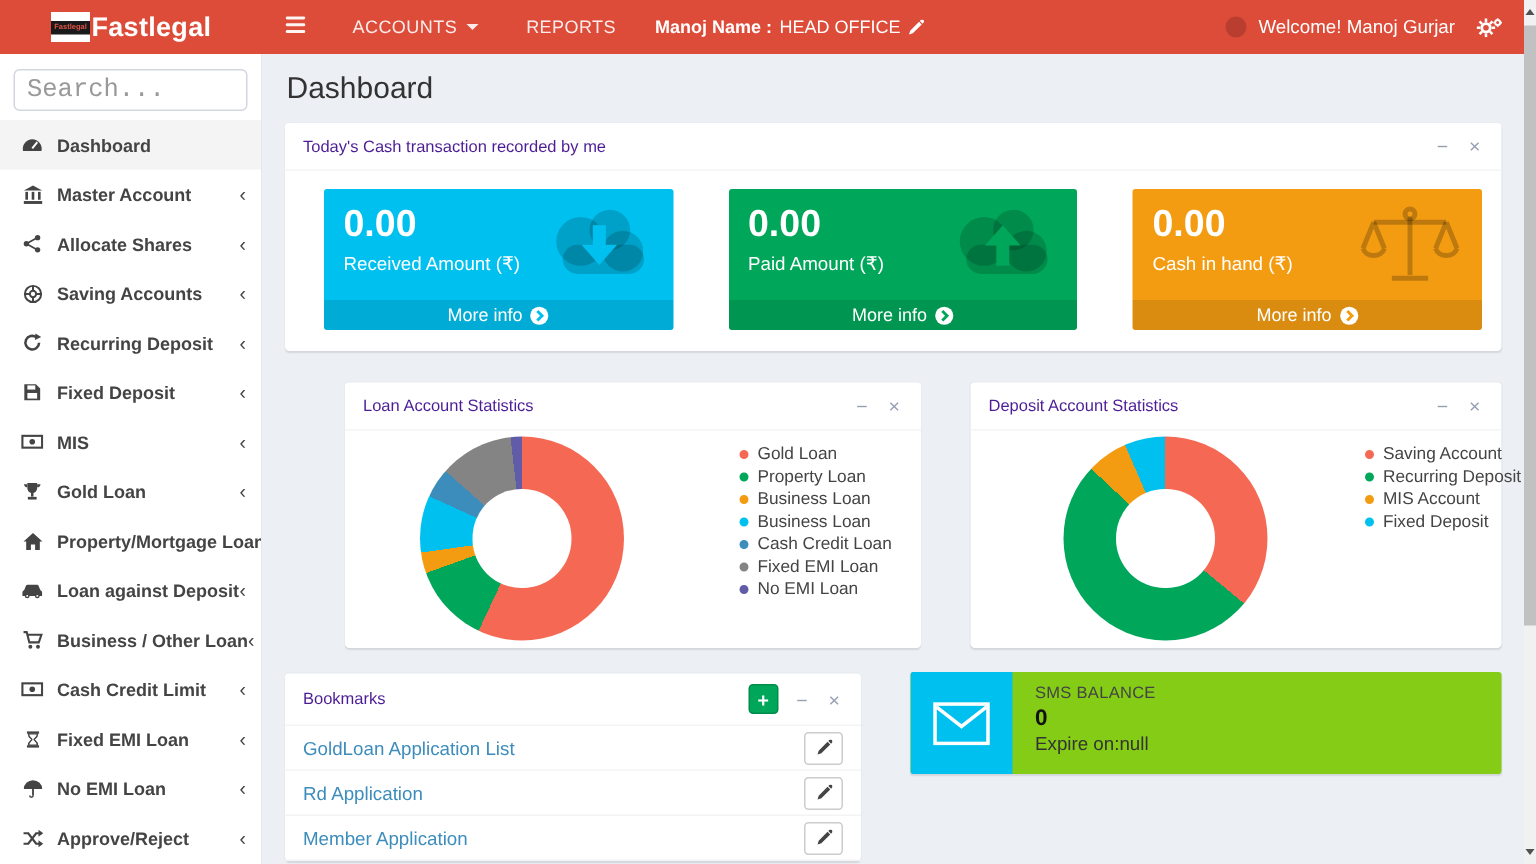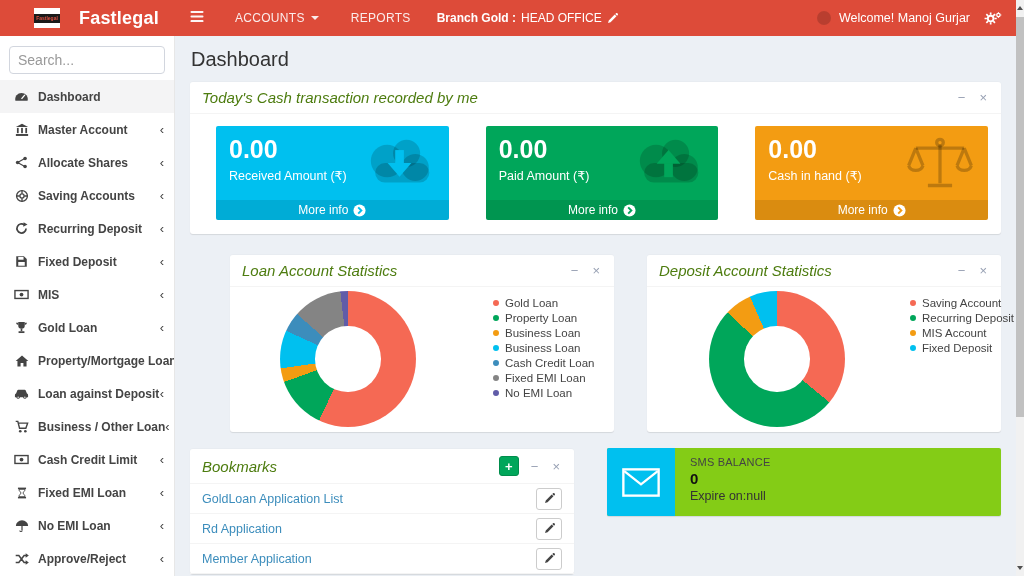--- a/index.html
+++ b/index.html
@@ -2,53 +2,53 @@
 <html><head>
 <meta charset="utf-8">
 <style>
   *{margin:0;padding:0;box-sizing:border-box;}
   html,body{width:1024px;height:576px;overflow:hidden;}
   body{font-family:"Liberation Sans","DejaVu Sans",sans-serif;background:#ecf0f5;color:#333;}
   .app{position:relative;width:1024px;height:576px;}
 
   
   .navbar{position:absolute;top:0;left:0;right:8px;height:36px;background:#dd4b39;display:flex;align-items:stretch;color:#fff;}
-  .brand{width:175px;display:flex;align-items:center;padding-left:34px;gap:19px;cursor:pointer;}
+  .brand{width:175px;display:flex;align-items:center;padding-left:34px;gap:1px;cursor:pointer;}
   .logo-box{width:26px;height:20px;background:#fff;display:flex;align-items:center;justify-content:center;flex:0 0 auto;}
   .logo-inner{background:#1a1a1a;color:#e05243;font-size:5px;font-weight:bold;padding:2px 2px;line-height:1;}
   .brand-text{font-size:18px;font-weight:bold;letter-spacing:.2px;}
   .nav-left{display:flex;align-items:center;}
   .nav-btn{display:flex;align-items:center;padding:0 14px;height:36px;cursor:pointer;font-size:12px;color:#fdf5f4;}
   .nav-item{display:flex;align-items:center;gap:6px;padding:0 16px;height:36px;font-size:12px;color:#fbeceb;cursor:pointer;letter-spacing:.3px;}
   .caret{width:0;height:0;border-left:4px solid transparent;border-right:4px solid transparent;border-top:4px solid #fbeceb;}
   .branch{display:flex;align-items:center;gap:5px;padding:0 10px;font-size:12px;cursor:pointer;}
   .branch b{font-weight:bold;}
   .nav-right{margin-left:auto;display:flex;align-items:center;gap:14px;padding-right:14px;}
   .user-chip{display:flex;align-items:center;gap:8px;font-size:12.5px;cursor:pointer;}
   .user-dot{width:14px;height:14px;border-radius:50%;background:rgba(0,0,0,0.16);display:inline-block;}
   .cogs{color:#fff;display:flex;align-items:center;cursor:pointer;}
 
   
   .sidebar{position:absolute;left:0;top:36px;bottom:0;width:175px;background:#ffffff;border-right:1px solid #e7e7e7;overflow:hidden;}
   .search-wrap{margin:10px 9px 4px 9px;display:flex;border:1px solid #d2d6de;border-radius:4px;background:#fff;height:28px;}
-  .search-wrap input{flex:1;border:none;outline:none;padding:0 8px;font-size:14px;color:#666;font-family:Liberation Sans, sans-serif;background:transparent;}
+  .search-wrap input{flex:1;border:none;outline:none;padding:0 8px;font-size:17px;color:#666;font-family:Liberation Mono, monospace;background:transparent;}
   .search-wrap input::placeholder{color:#999;}
   .side-nav{margin-top:6px;}
   .side-item{display:flex;align-items:center;height:33px;padding:0 10px 0 13px;cursor:pointer;color:#444;}
   .side-item.active{background:#f4f4f5;}
   .s-icon{width:17px;display:flex;align-items:center;justify-content:center;color:#444;flex:0 0 auto;}
   .s-label{margin-left:8px;font-size:12px;font-weight:bold;white-space:nowrap;}
   .chev{margin-left:auto;font-size:13px;color:#444;line-height:1;}
 
   
   .content{position:absolute;left:175px;top:36px;right:8px;bottom:0;background:#ecf0f5;overflow:hidden;padding:0 15px;}
   h1.page-title{font-size:20px;font-weight:normal;color:#333;padding:12px 1px 10px 1px;}
   .box{background:#fff;border-radius:3px;box-shadow:0 1px 1px rgba(0,0,0,0.1);border-top:1px solid #e8ecf1;}
   .box-header{display:flex;align-items:center;padding:7px 12px;border-bottom:1px solid #f4f4f4;}
-  .box-title{font-size:15px;color:#4d7c0f;font-style:italic;}
+  .box-title{font-size:11px;color:#4c1d95;}
   .box-tools{margin-left:auto;display:flex;align-items:center;gap:10px;}
   .tool-btn{background:none;border:none;color:#97a0b3;font-size:13px;cursor:pointer;line-height:1;padding:2px;font-family:inherit;}
   .tool-add{width:20px;height:20px;background:#00a65a;color:#fff;border:1px solid #008d4c;border-radius:3px;font-size:13px;font-weight:bold;display:flex;align-items:center;justify-content:center;cursor:pointer;}
 
   
   .boxes-row{display:flex;gap:24px;padding:12px 13px 14px 13px;}
   .info-box{flex:1;position:relative;height:94px;border-radius:2px;color:#fff;background:var(--box);overflow:hidden;cursor:default;margin-left:13px;}
   .ib-value{font-size:25px;font-weight:bold;padding:9px 13px 2px 13px;}
   .ib-label{font-size:12.5px;padding:2px 13px;}
   .ib-icon{position:absolute;right:12px;top:10px;}
@@ -116,21 +116,21 @@
             <span>ACCOUNTS</span>
             <span class="caret"></span>
           </div>
 
           <div class="nav-item">
             <span>REPORTS</span>
 
           </div>
         </div>
       <div class="branch">
-        <b>Branch Gold :</b>
+        <b>Manoj Name :</b>
         <span>HEAD OFFICE</span>
         <span style="display:flex;color:#fff">
             <svg viewBox="0 0 16 16" width="11" height="11">
               <path d="M1.5 14.5 L2.6 10.8 L11.2 2.2 L13.8 4.8 L5.2 13.4 Z M12 1.4 L14.6 4 L15.4 3.2 A1.3 1.3 0 0 0 12.8 .6 Z" fill="currentColor"></path>
             </svg>
           </span>
       </div>
     </div>
     <div class="nav-right">
       <div class="user-chip">

